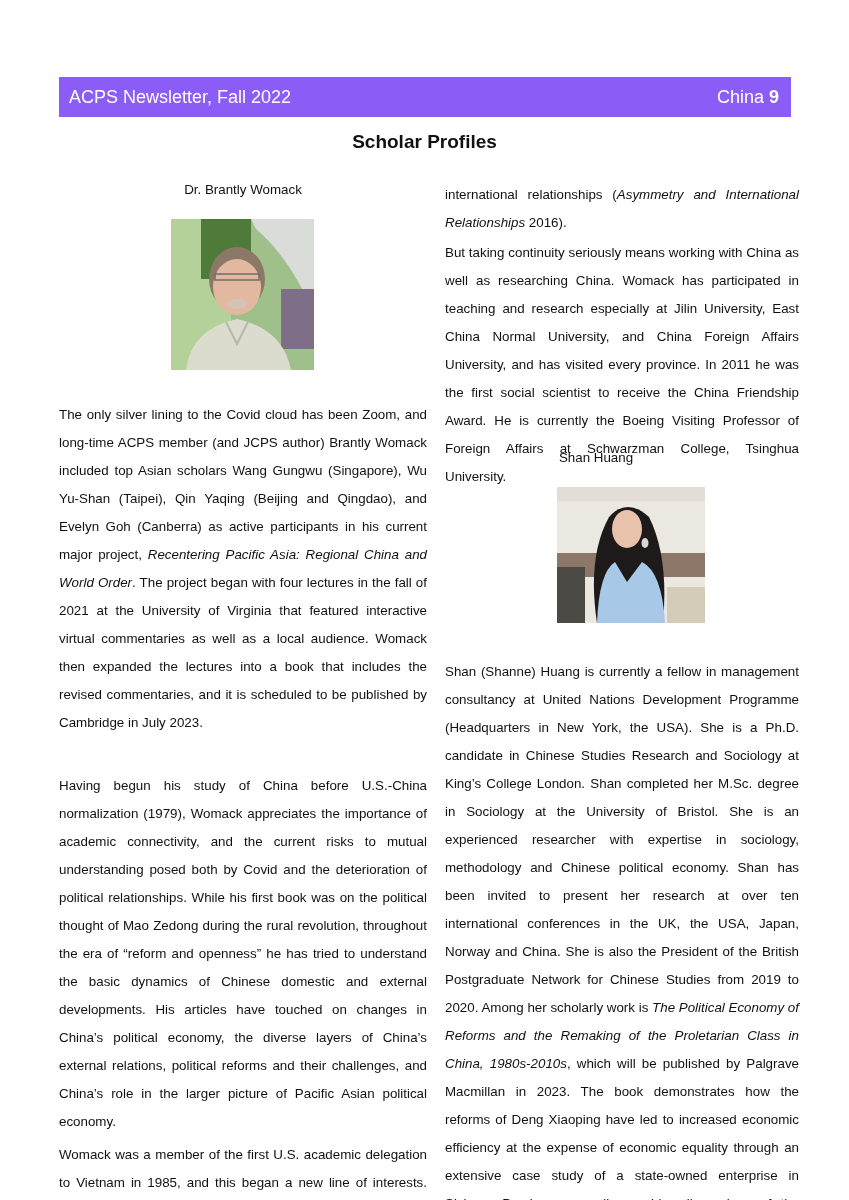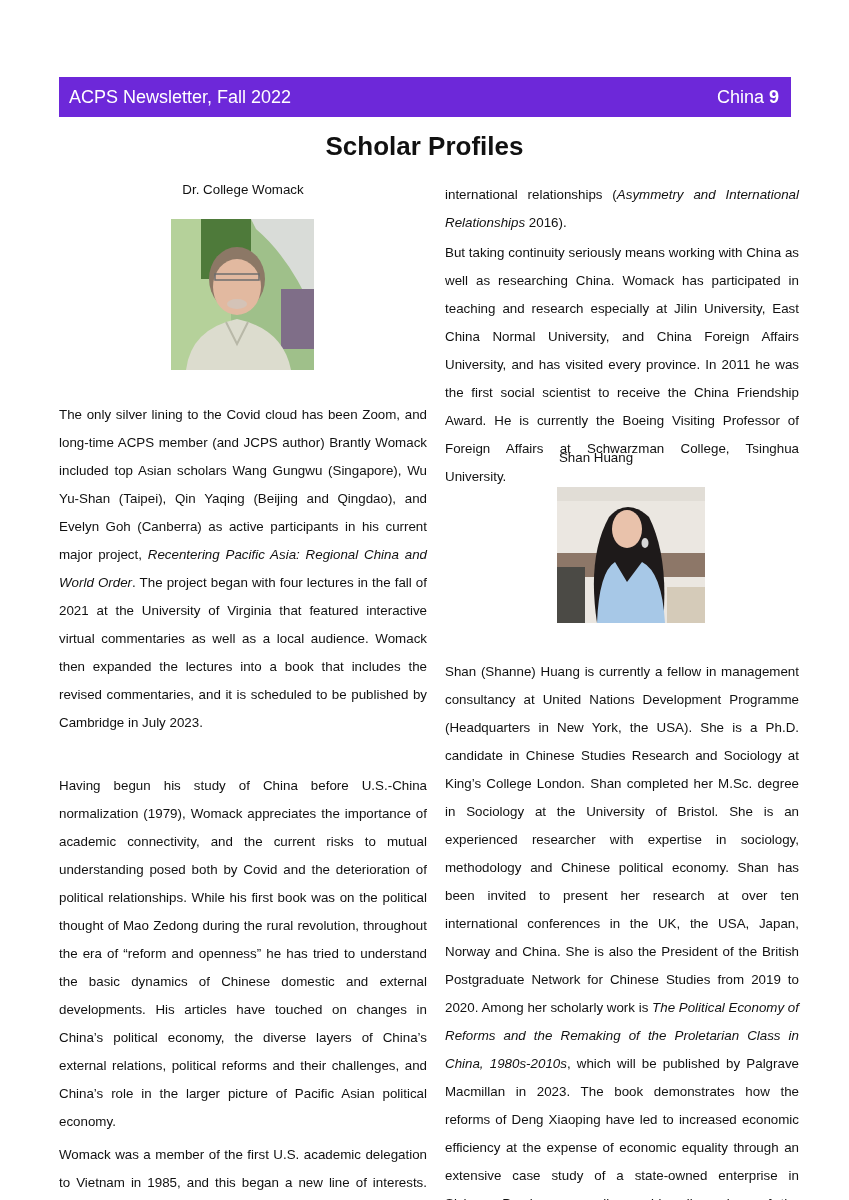--- a/index.html
+++ b/index.html
@@ -1,30 +1,30 @@
 <!DOCTYPE html>
 <html><head>
   <meta charset="utf-8">
   <style>
     * { box-sizing: border-box; margin: 0; padding: 0; }
     html, body { width: 849px; height: 1200px; background: #ffffff; }
     body { position: relative; font-family: "Liberation Sans", "DejaVu Sans", sans-serif; color: #111; overflow: hidden; }
 
     .header-bar {
       position: absolute; left: 59px; top: 77px; width: 732px; height: 40px;
-      background: #6d28d9;
+      background: #8b5cf6;
       display: flex; align-items: center; justify-content: space-between;
       padding: 0 12px 0 10px;
       color: #ffffff; font-size: 18px;
     }
     .header-bar .page b { font-weight: bold; }
 
     .section-title {
       position: absolute; left: 0; width: 849px; top: 131px;
-      text-align: center; font-weight: bold; font-size: 26px; color: #111;
+      text-align: center; font-weight: bold; font-size: 19px; color: #111;
     }
 
     .col { position: absolute; font-size: 13.35px; line-height: 28px; text-align: justify; }
     .col-left { left: 59px; width: 368px; }
     .col-right { left: 445px; width: 354px; }
 
     .name { position: absolute; text-align: center; font-size: 13.35px; }
     p.para { text-align: justify; }
     p.para em { font-style: italic; }
 
@@ -37,21 +37,21 @@
 <div class="header-bar">
   <span>ACPS Newsletter, Fall 2022</span>
   <span class="page">
     <span>China</span>
     <b>9</b>
   </span>
 </div>
 
 <div class="section-title">Scholar Profiles</div>
 
-<div class="name" style="left:59px; width:368px; top:182px;">Dr. College Womack</div>
+<div class="name" style="left:59px; width:368px; top:182px;">Dr. Brantly Womack</div>
 
 <div class="photo" style="left:171px; top:219px; width:143px; height:151px;">
   <svg viewBox="0 0 143 151" preserveAspectRatio="none">
     <rect width="143" height="151" fill="#9fc08a"></rect>
     <rect x="0" y="0" width="60" height="151" fill="#b5d19a"></rect>
     <rect x="30" y="0" width="50" height="60" fill="#4e7a3a"></rect>
     <path d="M80 0 L143 0 L143 95 Q120 40 85 10 Z" fill="#d9dcd8"></path>
     <rect x="110" y="70" width="33" height="60" fill="#7f6e88"></rect>
     <ellipse cx="66" cy="60" rx="28" ry="32" fill="#8c7866"></ellipse>
     <ellipse cx="66" cy="68" rx="24" ry="28" fill="#e2b9a0"></ellipse>

